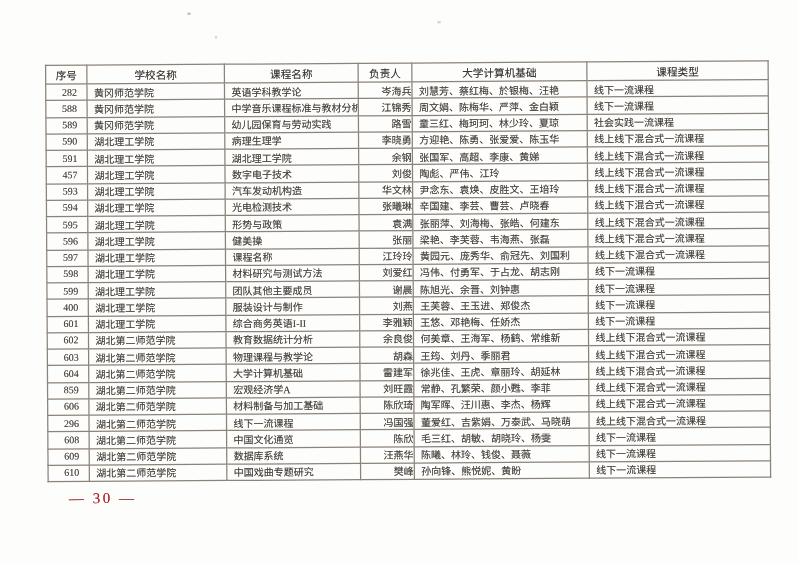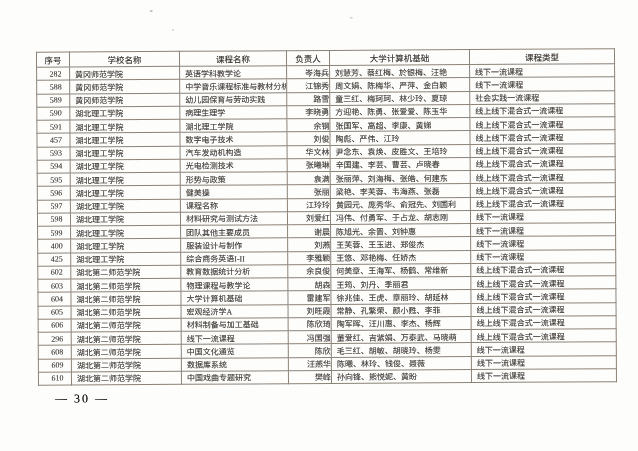--- a/index.html
+++ b/index.html
@@ -42,21 +42,21 @@
     font-size:8.5px;color:#37332f;
   }
   td.col-index{text-align:center;padding:0;}
   td.col-school{padding-left:9px;}
   td.col-course{padding-left:6px;}
   td.col-leader{padding-left:4px;text-align:right;}
   td.col-team{padding-left:5px;}
   td.col-type{padding-left:5px;}
   .page-num{
     position:absolute;left:54px;top:390px;
-    font-size:12px;color:#000000;
+    font-size:12px;color:#b91c1c;
     letter-spacing:2px;
     text-shadow:0 0 0.4px rgba(60,60,60,0.5);
   }
   .speck{position:absolute;background:#9a958f;border-radius:1px;opacity:0.55;}
   .speck.s1{left:151px;top:9px;width:3px;height:2px;}
   .speck.s2{left:173px;top:28px;width:2px;height:2px;opacity:0.4;}
   .speck.s3{left:351px;top:17px;width:3px;height:2px;opacity:0.35;}
 </style>
 </head>
 <body>
@@ -192,21 +192,21 @@
         </tr>
         <tr>
           <td class="col-index">400</td>
           <td class="col-school">湖北理工学院</td>
           <td class="col-course">服装设计与制作</td>
           <td class="col-leader">刘燕</td>
           <td class="col-team">王芙蓉、王玉进、郑俊杰</td>
           <td class="col-type">线下一流课程</td>
         </tr>
         <tr>
-          <td class="col-index">425</td>
+          <td class="col-index">601</td>
           <td class="col-school">湖北理工学院</td>
           <td class="col-course">综合商务英语I-II</td>
           <td class="col-leader">李雅颖</td>
           <td class="col-team">王悠、邓艳梅、任娇杰</td>
           <td class="col-type">线下一流课程</td>
         </tr>
         <tr>
           <td class="col-index">602</td>
           <td class="col-school">湖北第二师范学院</td>
           <td class="col-course">教育数据统计分析</td>
@@ -224,21 +224,21 @@
         </tr>
         <tr>
           <td class="col-index">604</td>
           <td class="col-school">湖北第二师范学院</td>
           <td class="col-course">大学计算机基础</td>
           <td class="col-leader">雷建军</td>
           <td class="col-team">徐兆佳、王虎、章丽玲、胡延林</td>
           <td class="col-type">线上线下混合式一流课程</td>
         </tr>
         <tr>
-          <td class="col-index">605</td>
+          <td class="col-index">859</td>
           <td class="col-school">湖北第二师范学院</td>
           <td class="col-course">宏观经济学A</td>
           <td class="col-leader">刘旺霞</td>
           <td class="col-team">常静、孔繁荣、颜小甦、李菲</td>
           <td class="col-type">线上线下混合式一流课程</td>
         </tr>
         <tr>
           <td class="col-index">606</td>
           <td class="col-school">湖北第二师范学院</td>
           <td class="col-course">材料制备与加工基础</td>

